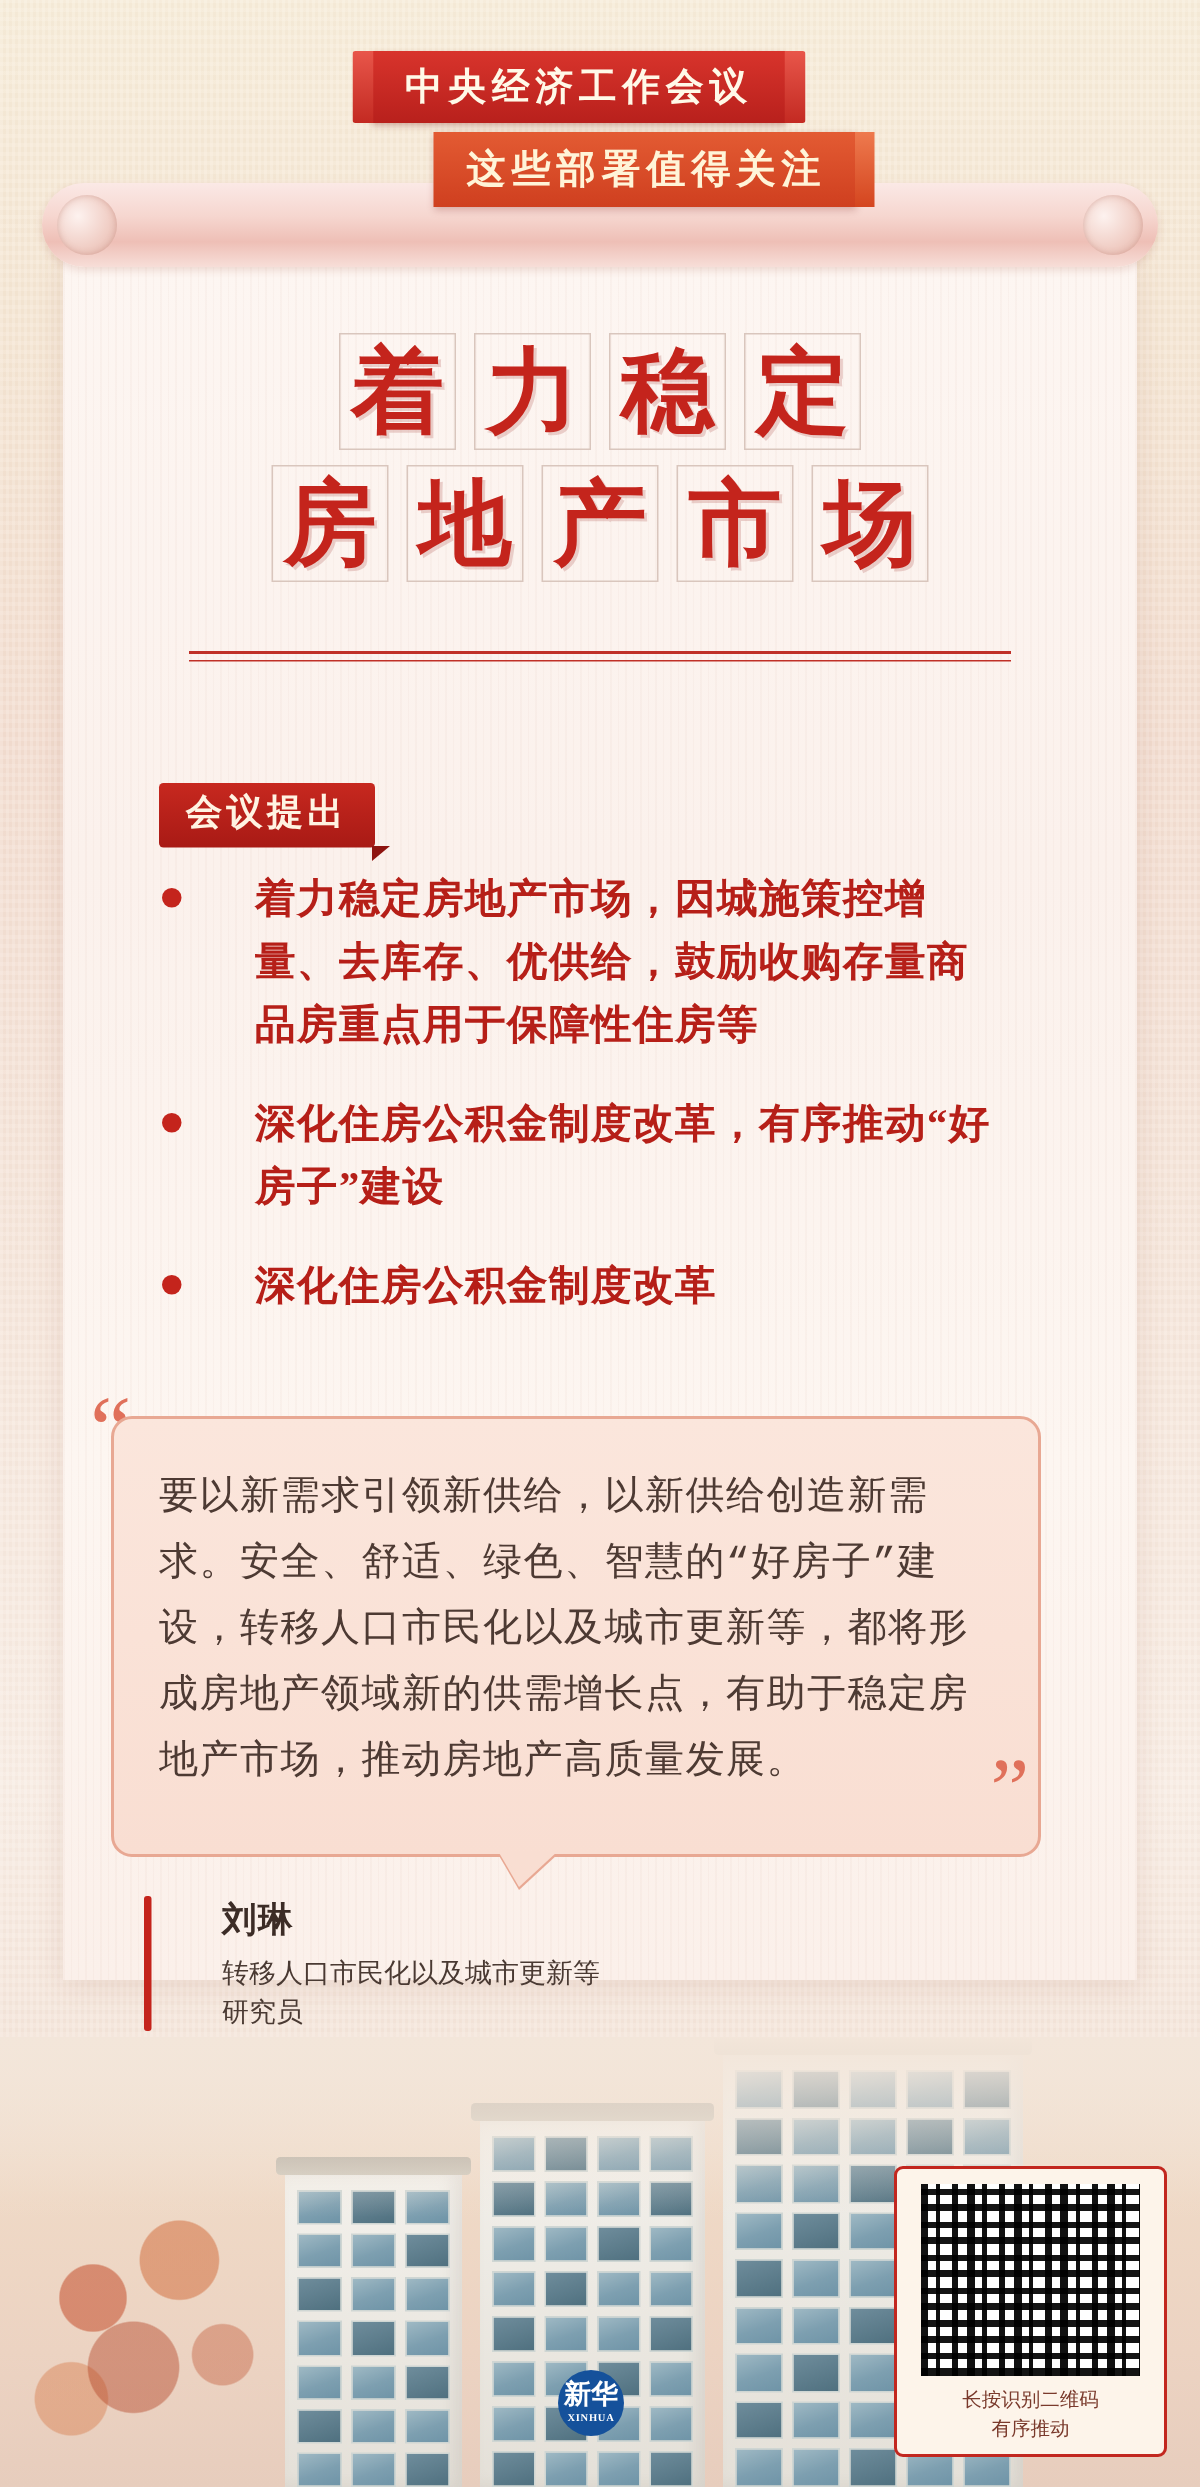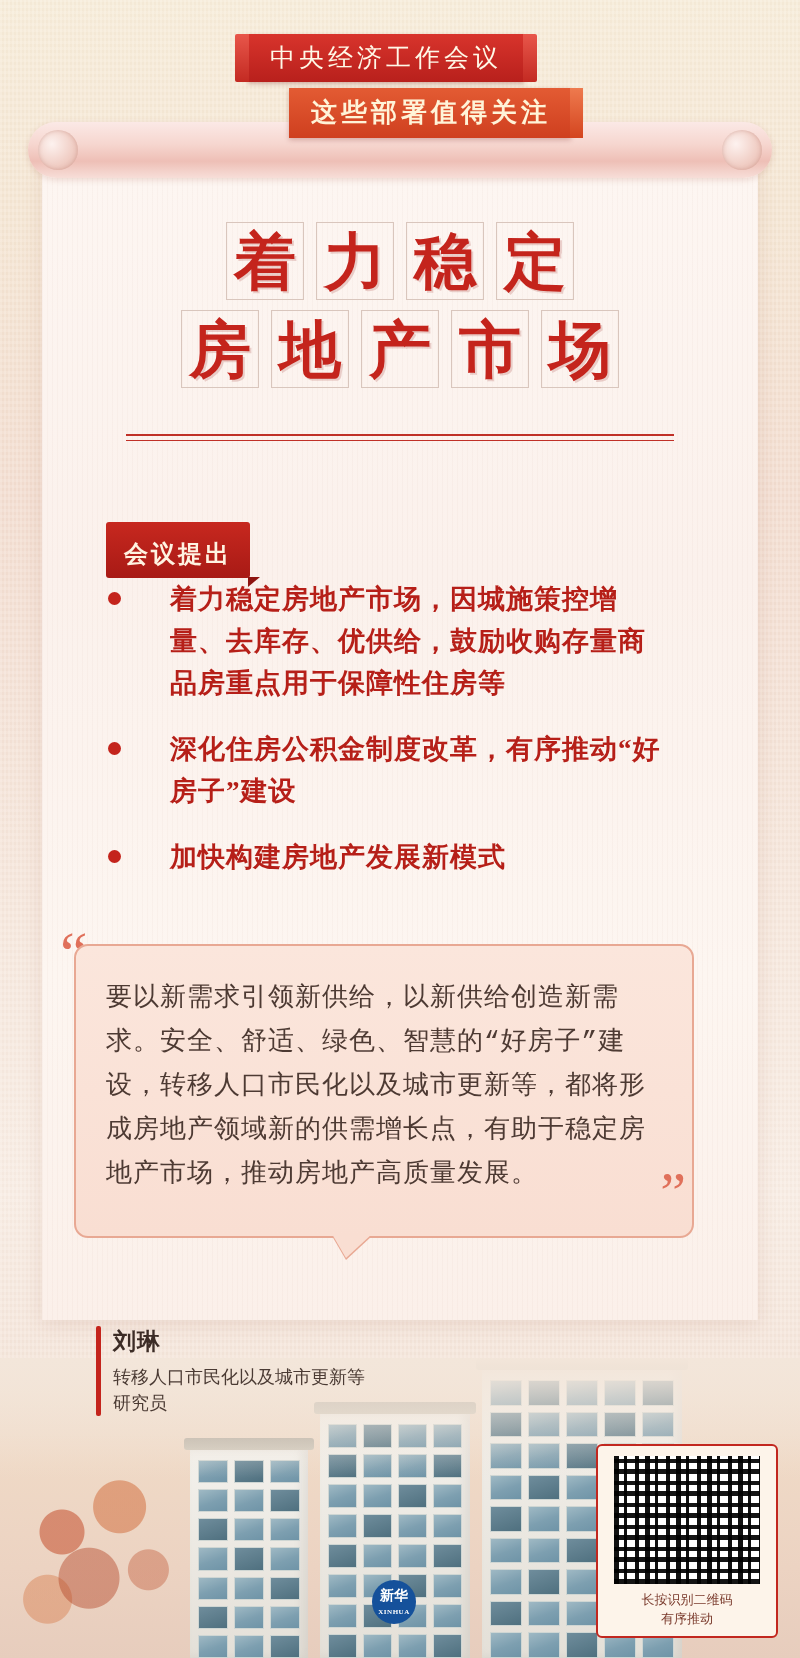--- a/index.html
+++ b/index.html
@@ -31,21 +31,21 @@
     position: absolute; top: 34px; left: 0; width: 800px;
     text-align: center;
     z-index: 12;
   }
   .ribbon1 {
     display: inline-block;
     position: relative;
     background: linear-gradient(180deg, #d8342c 0%, #b8201c 100%);
     color: #fff9e8;
     font-family: "Liberation Serif", serif;
-    font-weight: normal;
+    font-weight: bold;
     font-size: 25px;
     letter-spacing: 4px;
     padding: 7px 22px 8px 22px;
     margin-left: -28px;
     box-shadow: 0 2px 4px rgba(120,20,15,.28);
   }
   .ribbon1::before, .ribbon1::after {
     content: "";
     position: absolute; top: 0; width: 14px; height: 100%;
     background: linear-gradient(180deg, #e8564a, #c32a22);
@@ -139,21 +139,21 @@
   }
   .tag-box {
     position: relative;
     display: inline-block;
     background: linear-gradient(180deg, #c7281f, #a81a15);
     color: #fff3e2;
     font-family: Liberation Mono, monospace;
     font-weight: bold;
     font-size: 24px;
     letter-spacing: 3px;
-    padding: 16px 18px 8px;
+    padding: 3px 18px 8px;
     border-radius: 3px;
   }
   .tag-box::after {
     content: "";
     position: absolute; right: -10px; bottom: -9px;
     border-left: 12px solid #8e1410;
     border-bottom: 10px solid transparent;
   }
 
   
@@ -215,23 +215,24 @@
     left: 256px; bottom: -22px;
     width: 0; height: 0;
     border-left: 14px solid transparent;
     border-right: 26px solid transparent;
     border-top: 24px solid #f9ded2;
     filter: drop-shadow(0 2px 0 #e8a893);
   }
 
   
   .author {
-    position: absolute; top: 1326px; left: 96px;
+    position: absolute; top: 1264px; left: 96px;
     z-index: 14;
     display: flex;
+    gap: 35px;
   }
   .author-bar {
     width: 5px; background: #c4241c; margin-right: 12px; border-radius: 2px;
   }
   .author-name {
     font-family: "Liberation Serif", serif;
     font-weight: bold;
     font-size: 23px; color: #3c2c26;
     letter-spacing: 1px;
   }
@@ -316,21 +317,21 @@
     border-radius: 50%;
     background: #15519b;
     color: #fff;
     display: flex; align-items: center; justify-content: center;
     font-family: "Liberation Serif", serif;
     font-size: 11px; font-weight: bold;
     line-height: 12px;
     text-align: center;
     flex-direction: column;
   }
-  .xh-logo span:first-child { font-size: 14px; line-height: 20px; }
+  .xh-logo span:first-child { font-size: 18px; line-height: 20px; }
   .footer-text {
     font-family: "Liberation Serif", serif;
     font-weight: bold;
     font-size: 25px;
     color: #ffffff;
     letter-spacing: 2px;
     text-shadow: 0 1px 2px rgba(90,60,50,.45);
   }
 </style>
 </head>
@@ -504,21 +505,21 @@
     <div class="bullet">
       <div class="bullet-dot"></div>
       <div class="bullet-text">着力稳定房地产市场，因城施策控增量、去库存、优供给，鼓励收购存量商品房重点用于保障性住房等</div>
     </div>
     <div class="bullet">
       <div class="bullet-dot"></div>
       <div class="bullet-text">深化住房公积金制度改革，有序推动“好房子”建设</div>
     </div>
     <div class="bullet">
       <div class="bullet-dot"></div>
-      <div class="bullet-text">加快构建房地产发展新模式</div>
+      <div class="bullet-text">深化住房公积金制度改革</div>
     </div>
   </div>
 
   <div class="quote-wrap">
     <div class="qmark-open">“</div>
     <div class="quote-card">
       <div class="quote-text">要以新需求引领新供给，以新供给创造新需求。安全、舒适、绿色、智慧的“好房子”建设，转移人口市民化以及城市更新等，都将形成房地产领域新的供需增长点，有助于稳定房地产市场，推动房地产高质量发展。</div>
       <div class="qmark-close">”</div>
       <div class="quote-tail"></div>
     </div>

